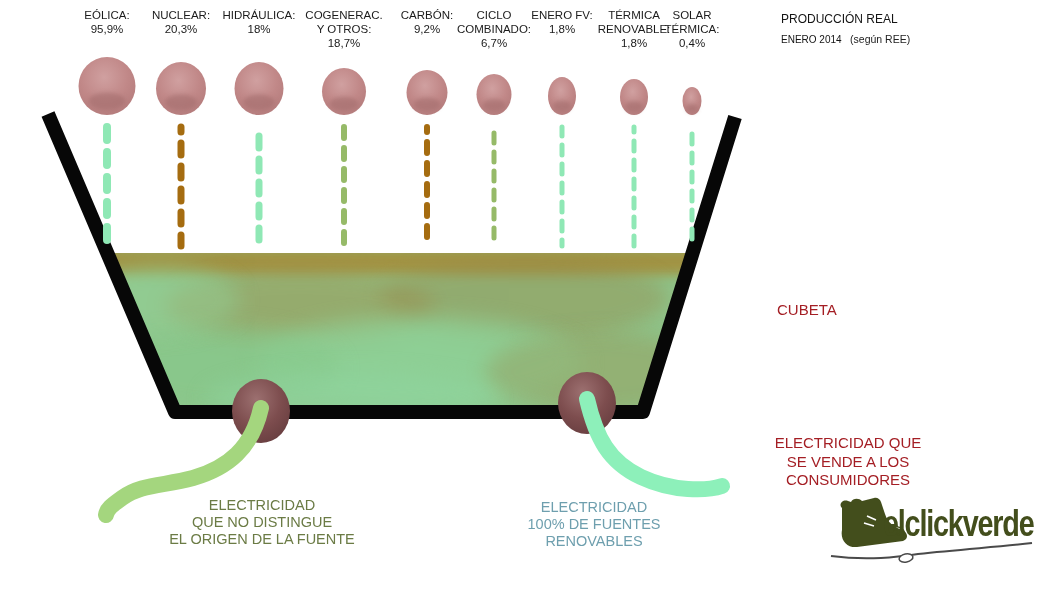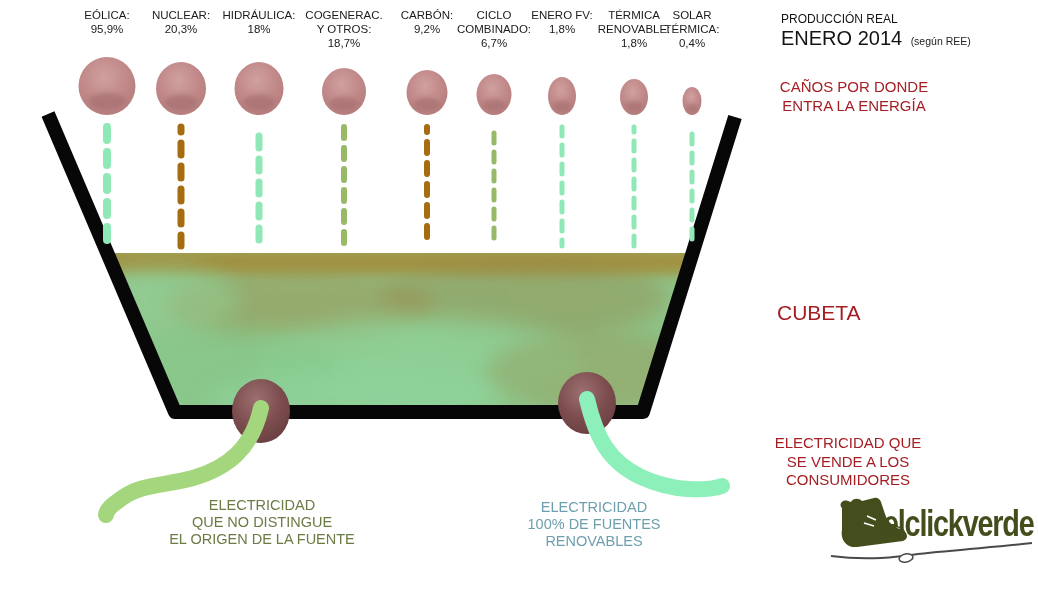--- a/index.html
+++ b/index.html
@@ -11,26 +11,26 @@
   .ml{white-space:pre-line;}
   
   .src-label{
     position:absolute;top:8px;width:100px;margin-left:-50px;
     text-align:center;font-size:11.5px;line-height:14px;color:#1b1b1b;
   }
   .src-pct{font-size:11.5px;line-height:14px;color:#1b1b1b;}
   
   .title-block{position:absolute;left:781px;top:10px;color:#141414;}
   .title-line1{font-size:12px;line-height:19px;}
-  .title-line2{font-size:20px;line-height:19px;display:inline;}
+  .title-line2{font-size:10px;line-height:19px;display:inline;}
   .title-note{font-size:10.5px;display:inline;margin-left:4px;color:#222;}
   .red{color:var(--accent-red);}
   .ann-pipes{position:absolute;left:770px;top:78px;width:168px;text-align:center;
     font-size:15px;line-height:18.5px;}
-  .ann-basin{position:absolute;left:777px;top:301px;font-size:21px;}
+  .ann-basin{position:absolute;left:777px;top:301px;font-size:15px;}
   .ann-sold{position:absolute;left:762px;top:434px;width:172px;text-align:center;
     font-size:15px;line-height:18.5px;}
   .tap-left-label{position:absolute;left:152px;top:497px;width:220px;text-align:center;
     font-size:14.5px;line-height:17px;color:var(--olive-text);}
   .tap-right-label{position:absolute;left:484px;top:499px;width:220px;text-align:center;
     font-size:14.5px;line-height:17px;color:var(--teal-text);}
   
   .logo-text{
     position:absolute;left:883px;top:503px;
     font-size:36px;font-weight:bold;letter-spacing:-1.5px;
@@ -175,22 +175,20 @@
     </div>
 
   <div class="title-block">
     <div class="title-line1">PRODUCCIÓN REAL</div>
     <div>
       <span class="title-line2">ENERO 2014</span>
       <span class="title-note">(según REE)</span>
     </div>
   </div>
 
-  <div class="ann-pipes red ml">CAÑOS POR DONDE
-ENTRA LA ENERGÍA</div>
 
   <div class="ann-basin red">CUBETA</div>
 
   <div class="ann-sold red ml">ELECTRICIDAD QUE
 SE VENDE A LOS
 CONSUMIDORES</div>
 
   <div class="tap-left-label ml">ELECTRICIDAD
 QUE NO DISTINGUE
 EL ORIGEN DE LA FUENTE</div>

